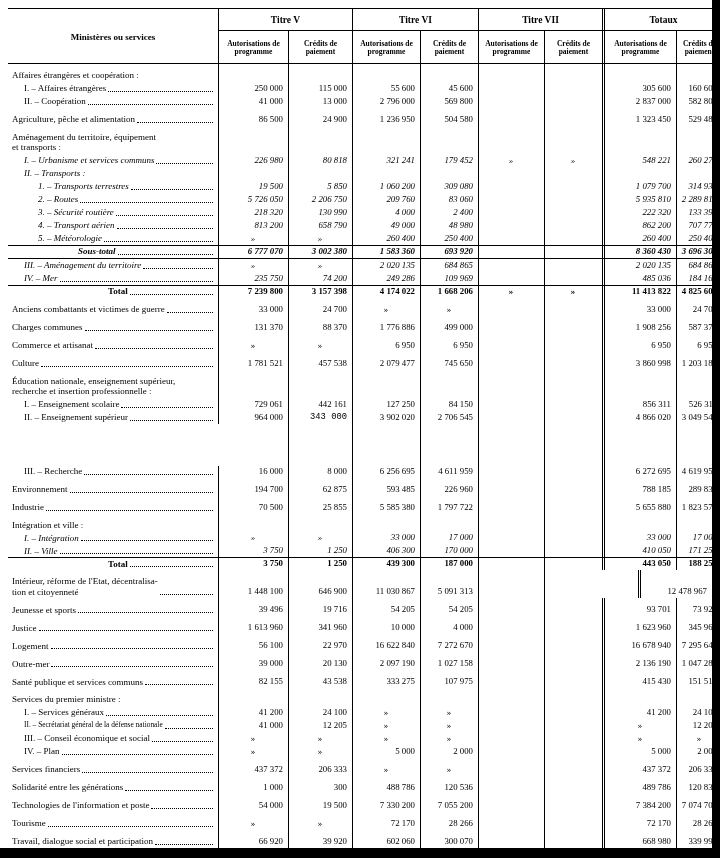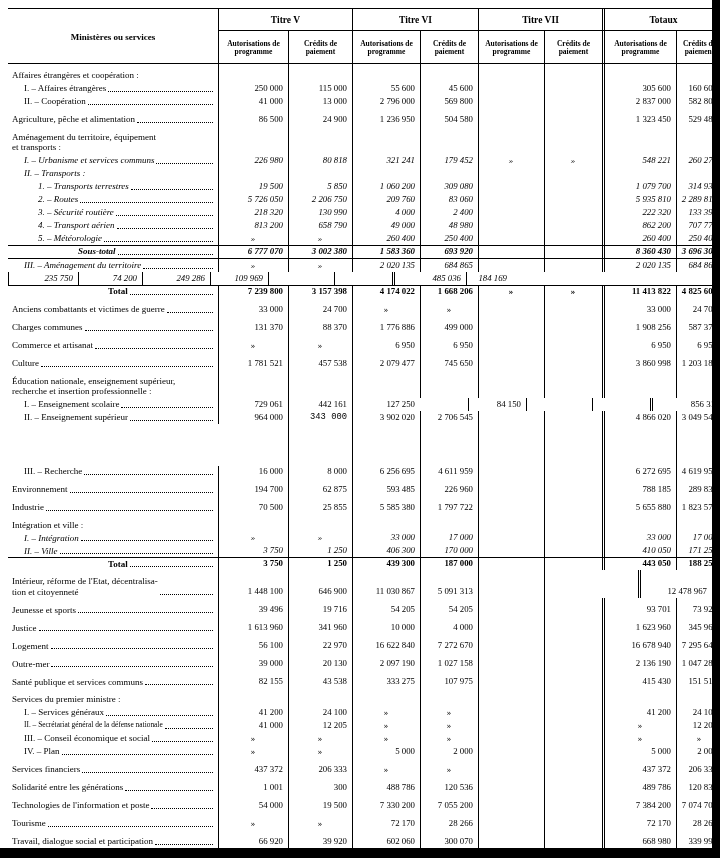--- a/index.html
+++ b/index.html
@@ -254,20 +254,23 @@
         <div class="c-val guill" style="width: 70px;">»</div>
         <div class="c-val guill" style="width: 64px;">»</div>
         <div class="c-val" style="width: 68px;">2 020 135</div>
         <div class="c-val" style="width: 58px;">684 865</div>
         <div class="c-val" style="width: 66px;"></div>
         <div class="c-val" style="width: 58px;"></div>
         <div class="c-val dbl" style="width: 74px;">2 020 135</div>
         <div class="c-val" style="width: 46px;">684 865</div>
       </div>
       <div class="row k-item ind1 it">
+        <div class="c-label lead">
+          <span class="t">IV. – Mer</span>
+        </div>
         <div class="c-val" style="width: 70px;">235 750</div>
         <div class="c-val" style="width: 64px;">74 200</div>
         <div class="c-val" style="width: 68px;">249 286</div>
         <div class="c-val" style="width: 58px;">109 969</div>
         <div class="c-val" style="width: 66px;"></div>
         <div class="c-val" style="width: 58px;"></div>
         <div class="c-val dbl" style="width: 74px;">485 036</div>
         <div class="c-val" style="width: 46px;">184 169</div>
       </div>
       <div class="row k-total ind0 ra">
@@ -349,21 +352,21 @@
         <div class="c-val dbl" style="width: 74px;"></div>
         <div class="c-val" style="width: 46px;"></div>
       </div>
       <div class="row k-item ind1">
         <div class="c-label lead">
           <span class="t">I. – Enseignement scolaire</span>
         </div>
         <div class="c-val" style="width: 70px;">729 061</div>
         <div class="c-val" style="width: 64px;">442 161</div>
         <div class="c-val" style="width: 68px;">127 250</div>
-        <div class="c-val" style="width: 58px; margin-left: 48px;">84 150</div>
+        <div class="c-val" style="width: 58px;">84 150</div>
         <div class="c-val" style="width: 66px;"></div>
         <div class="c-val" style="width: 58px;"></div>
         <div class="c-val dbl" style="width: 74px;">856 311</div>
         <div class="c-val" style="width: 46px;">526 311</div>
       </div>
       <div class="row k-item ind1">
         <div class="c-label lead">
           <span class="t">II. – Enseignement supérieur</span>
         </div>
         <div class="c-val" style="width: 70px;">964 000</div>
@@ -620,21 +623,21 @@
         <div class="c-val guill" style="width: 58px;">»</div>
         <div class="c-val" style="width: 66px;"></div>
         <div class="c-val" style="width: 58px;"></div>
         <div class="c-val dbl" style="width: 74px;">437 372</div>
         <div class="c-val" style="width: 46px;">206 333</div>
       </div>
       <div class="row k-item ind0 gap">
         <div class="c-label lead">
           <span class="t">Solidarité entre les générations</span>
         </div>
-        <div class="c-val" style="width: 70px;">1 001</div>
+        <div class="c-val" style="width: 70px;">1 000</div>
         <div class="c-val" style="width: 64px;">300</div>
         <div class="c-val" style="width: 68px;">488 786</div>
         <div class="c-val" style="width: 58px;">120 536</div>
         <div class="c-val" style="width: 66px;"></div>
         <div class="c-val" style="width: 58px;"></div>
         <div class="c-val dbl" style="width: 74px;">489 786</div>
         <div class="c-val" style="width: 46px;">120 836</div>
       </div>
       <div class="row k-item ind0 gap">
         <div class="c-label lead">

